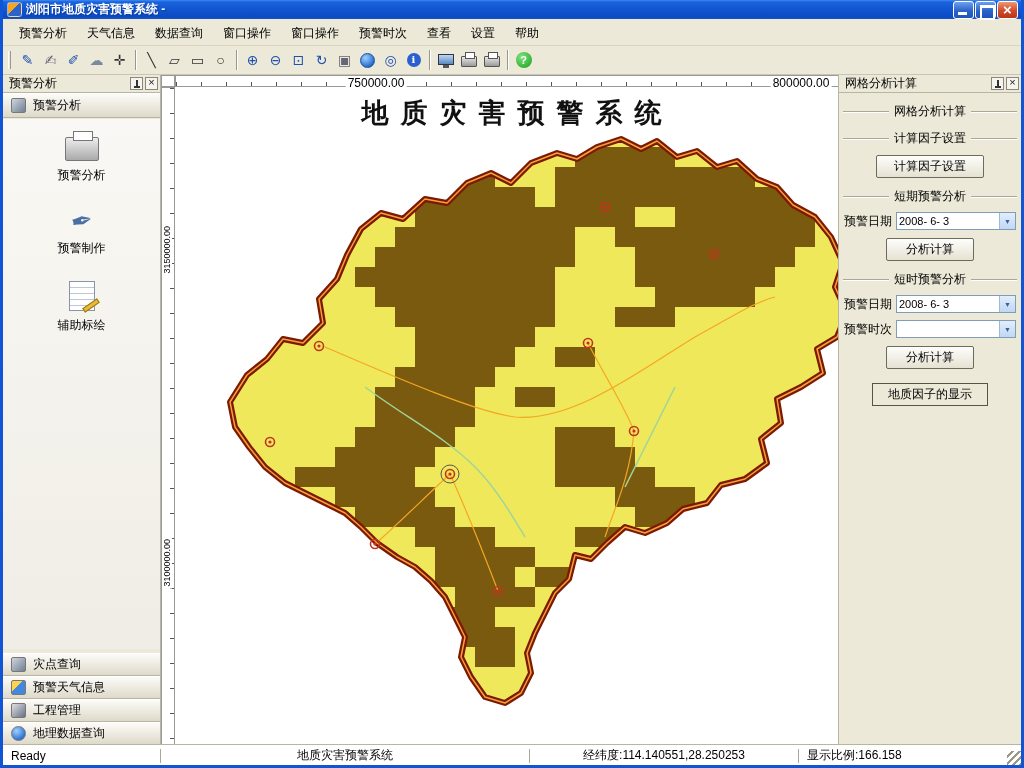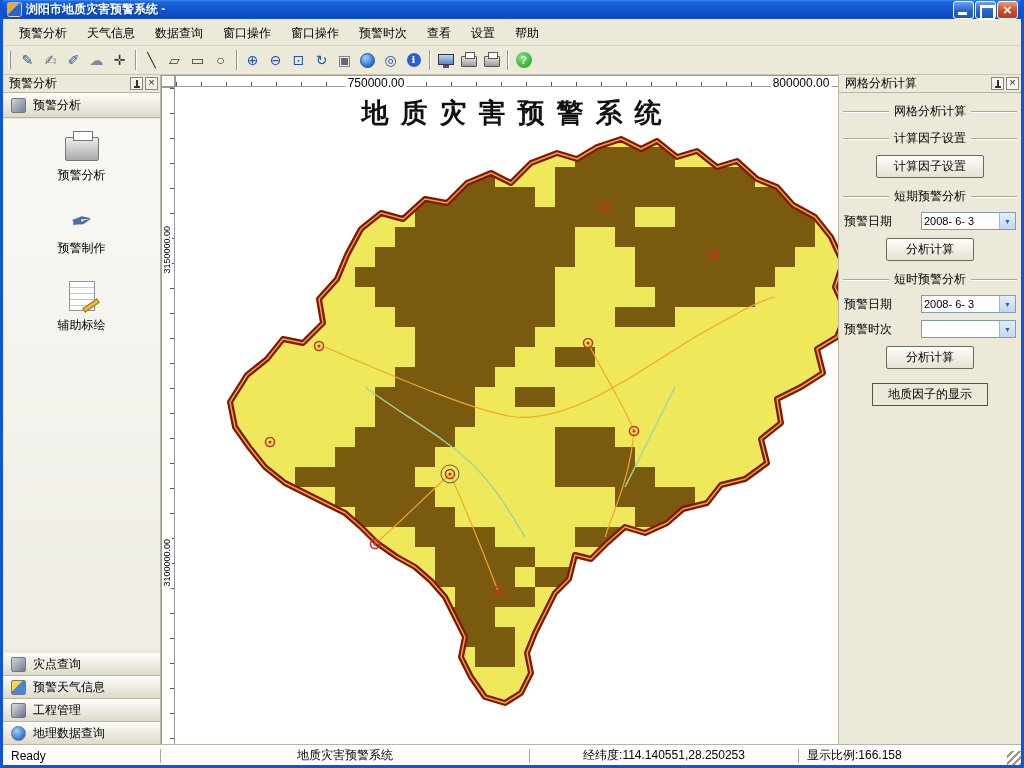--- a/index.html
+++ b/index.html
@@ -84,21 +84,21 @@
   .ruler-left .rlbl { position:absolute; left:0px; font-size:9px; background:#fff; writing-mode:vertical-rl; transform:rotate(180deg); padding:2px 0; }
   .map-view { position:absolute; top:12px; left:14px; right:0; bottom:0; background:#fff; overflow:hidden; }
   .map-title { position:absolute; top:8px; left:50%; transform:translateX(-50%); font-family:"DejaVu Serif","Liberation Serif",serif;
     font-size:27px; font-weight:bold; letter-spacing:12px; white-space:nowrap; color:#111; }
 
   
   .right-panel { position:absolute; top:0; right:0; width:183px; bottom:0; background:#ECE9D8; border-left:1px solid #B8B5A2; }
   .rp-sep { display:flex; align-items:center; margin:10px 4px 4px; }
   .rp-sep .ln { flex:1; height:1px; background:#A9A795; box-shadow:0 1px 0 #fff; }
   .rp-sep .tx { padding:0 5px; white-space:nowrap; }
-  .rp-row { display:flex; align-items:center; margin:7px 5px;gap:25px; }
+  .rp-row { display:flex; align-items:center; margin:7px 5px; }
   .rp-row .lab { width:52px; white-space:nowrap; }
   .combo { flex:1; display:flex; height:18px; border:1px solid #7F9DB9; background:#fff; }
   .combo .val { flex:1; font-size:11px; padding:2px 2px; white-space:nowrap; overflow:hidden; }
   .combo .arrow { width:16px; background:linear-gradient(#E3EEFB,#C0D7F3); border-left:1px solid #9DB9D9; display:flex; align-items:center; justify-content:center; }
   .combo .arrow::before { content:"\25BC"; font-size:7px; color:#3A5FA0; }
   .rp-btn-row { text-align:center; margin:8px 0; }
   .btn { display:inline-block; background:linear-gradient(#FDFDFB,#E6E2D2); border:1px solid #6B6B5E; border-radius:2px; font-size:12px; padding:2px 8px; text-align:center; }
   .btn.w104 { width:108px; padding:2px 0; }
   .btn.w88 { width:88px; padding:2px 16px; }
   .btn.factor { width:104px; padding:2px 0; margin:4px 0; }

